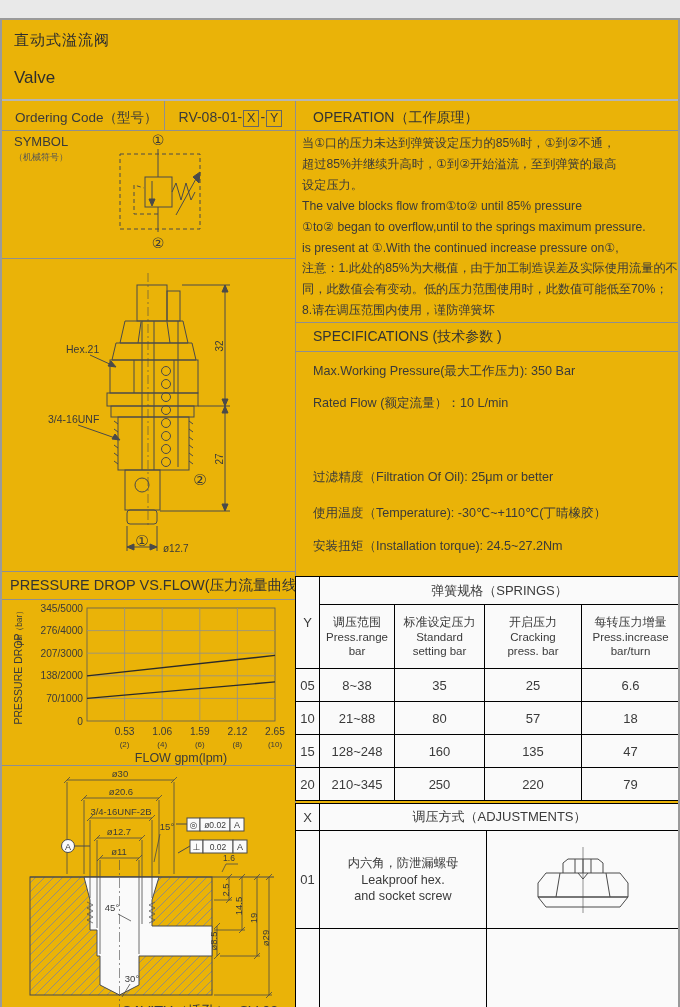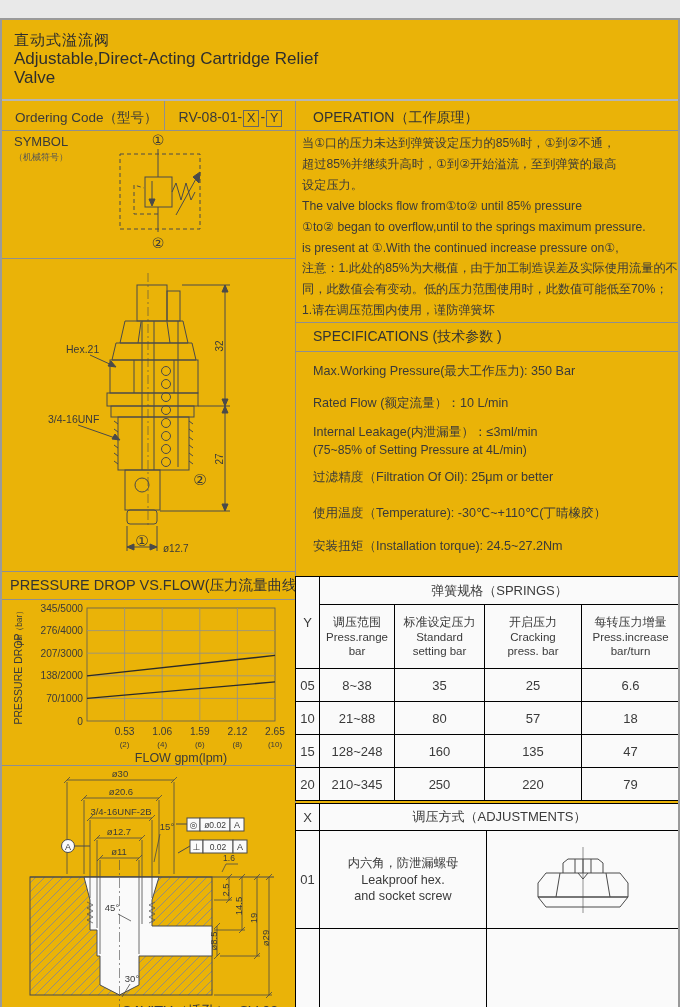--- a/index.html
+++ b/index.html
@@ -29,21 +29,20 @@
   .adj-cn{font-size:12.3px;line-height:17px;}
   .adj-en{font-size:12.6px;line-height:16px;}
   svg text{fill:#3a3a3a;stroke:none;}
 </style>
 </head>
 <body>
 
 <div class="page">
 
   <div class="abs title-cn" style="left:12px;top:11px;">直动式溢流阀</div>
-  <div class="abs title-en" style="left:12px;top:29px;">Adjustable,Direct-Acting Cartridge Relief</div>
   <div class="abs title-en" style="left:12px;top:48px;">Valve</div>
   <div class="abs" style="left:0;top:79px;width:676px;border-top:2px solid #b5b5b5;"></div>
 
   <div class="hline" style="left:0;top:110px;width:676px;"></div>
   <div class="vline" style="left:162px;top:81px;height:29px;"></div>
   <div class="vline" style="left:293px;top:81px;height:921px;"></div>
   <div class="hline" style="left:0;top:238px;width:293px;"></div>
   <div class="hline" style="left:0;top:551px;width:293px;"></div>
   <div class="hline" style="left:0;top:579px;width:293px;"></div>
   <div class="hline" style="left:0;top:745px;width:293px;"></div>
@@ -150,30 +149,26 @@
 
   <div class="abs" style="left:300px;top:113px;width:378px;overflow:hidden;">
     <div class="op-line">当①口的压力未达到弹簧设定压力的85%时，①到②不通，</div>
     <div class="op-line">超过85%并继续升高时，①到②开始溢流，至到弹簧的最高</div>
     <div class="op-line">设定压力。</div>
     <div class="op-line">The valve blocks flow from①to② until 85% pressure</div>
     <div class="op-line">①to② began to overflow,until to the springs maximum pressure.</div>
     <div class="op-line">is present at ①.With the continued increase pressure on①,</div>
     <div class="op-line">注意：1.此处的85%为大概值，由于加工制造误差及实际使用流量的不</div>
     <div class="op-line">同，此数值会有变动。低的压力范围使用时，此数值可能低至70%；</div>
-    <div class="op-line">1.请在调压范围内使用，谨防弹簧坏</div>
+    <div class="op-line">8.请在调压范围内使用，谨防弹簧坏</div>
   </div>
 
   <div class="abs sec-h" style="left:311px;top:308px;">SPECIFICATIONS (技术参数 )</div>
   <div class="abs spec" style="left:311px;top:343px;">Max.Working Pressure(最大工作压力): 350 Bar</div>
   <div class="abs spec" style="left:311px;top:375px;">Rated Flow (额定流量）：10 L/min</div>
-  <div class="abs" style="left:311px;top:404px;">
-    <div class="spec">Internal Leakage(内泄漏量）：≤3ml/min</div>
-    <div class="spec-sub">(75~85% of Setting Pressure at 4L/min)</div>
-  </div>
   <div class="abs spec" style="left:311px;top:449px;">过滤精度（Filtration Of Oil):    25μm or better</div>
   <div class="abs spec" style="left:311px;top:485px;">使用温度（Temperature):    -30℃~+110℃(丁晴橡胶）</div>
   <div class="abs spec" style="left:311px;top:518px;">安装扭矩（Installation torque):    24.5~27.2Nm</div>
 
   <div class="abs sec-h" style="left:8px;top:556px;font-size:14.5px;">PRESSURE DROP VS.FLOW(压力流量曲线图）</div>
 
   <svg class="abs" style="left:4px;top:581px;" width="286" height="164" viewBox="0 0 286 164">
     <g stroke="#8f8f8f" stroke-width="0.8" fill="none">
       <rect x="81" y="7" width="188" height="113" stroke="#5a5a5a"></rect>
       <line x1="81" y1="29.6" x2="269" y2="29.6"></line>

